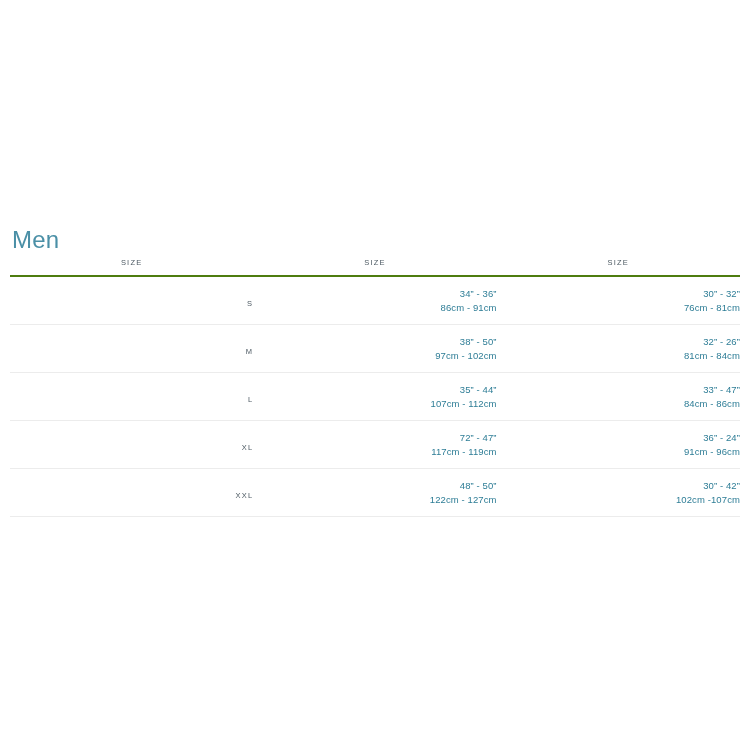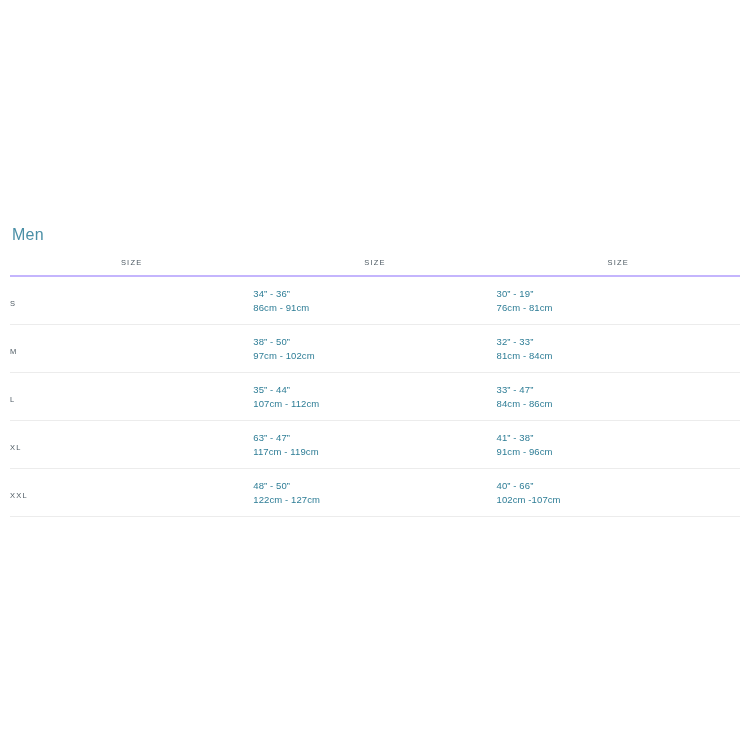--- a/index.html
+++ b/index.html
@@ -17,21 +17,21 @@
   .page {
     position: relative;
     width: 750px;
     height: 750px;
     box-sizing: border-box;
   }
   .title {
     position: absolute;
     left: 12px;
     top: 226px;
-    font-size: 16px;
+    font-size: 24px;
     font-weight: 400;
     color: #4a8fa6;
     letter-spacing: 0.2px;
   }
   .table-wrap {
     position: absolute;
     left: 10px;
     top: 258px;
     width: 730px;
   }
@@ -42,27 +42,27 @@
   }
   table.size-chart thead th {
     font-size: 7.5px;
     font-weight: 400;
     letter-spacing: 1.2px;
     color: #4d5a63;
     padding: 0 0 8px 0;
     text-align: center;
   }
   table.size-chart thead tr {
-    border-bottom: 2px solid #c4b5fd;
+    border-bottom: 2px solid #4d7c0f;
   }
   table.size-chart tbody tr {
     border-bottom: 1px solid #ececec;
   }
   table.size-chart tbody td {
-    text-align: left;
+    text-align: right;
     vertical-align: middle;
     height: 47px;
     padding: 0;
   }
   .col-size { width: 33.33%; }
   .col-chest { width: 33.33%; }
   .col-waist { width: 33.34%; }
 
   .size-label {
     font-size: 7.5px;
@@ -108,39 +108,39 @@
             <span class="size-label">S</span>
           </td>
           <td>
             <span class="meas">
               <span class="line">34” - 36”</span>
               <span class="line">86cm - 91cm</span>
             </span>
           </td>
           <td>
             <span class="meas">
-              <span class="line">30” - 19”</span>
+              <span class="line">30” - 32”</span>
               <span class="line">76cm - 81cm</span>
             </span>
           </td>
         </tr>
 
         <tr>
           <td>
             <span class="size-label">M</span>
           </td>
           <td>
             <span class="meas">
               <span class="line">38” - 50”</span>
               <span class="line">97cm - 102cm</span>
             </span>
           </td>
           <td>
             <span class="meas">
-              <span class="line">32” - 33”</span>
+              <span class="line">32” - 26”</span>
               <span class="line">81cm - 84cm</span>
             </span>
           </td>
         </tr>
 
         <tr>
           <td>
             <span class="size-label">L</span>
           </td>
           <td>
@@ -156,45 +156,45 @@
             </span>
           </td>
         </tr>
 
         <tr>
           <td>
             <span class="size-label">XL</span>
           </td>
           <td>
             <span class="meas">
-              <span class="line">63” - 47”</span>
+              <span class="line">72” - 47”</span>
               <span class="line">117cm - 119cm</span>
             </span>
           </td>
           <td>
             <span class="meas">
-              <span class="line">41” - 38”</span>
+              <span class="line">36” - 24”</span>
               <span class="line">91cm - 96cm</span>
             </span>
           </td>
         </tr>
 
         <tr>
           <td>
             <span class="size-label">XXL</span>
           </td>
           <td>
             <span class="meas">
               <span class="line">48” - 50”</span>
               <span class="line">122cm - 127cm</span>
             </span>
           </td>
           <td>
             <span class="meas">
-              <span class="line">40” - 66”</span>
+              <span class="line">30” - 42”</span>
               <span class="line">102cm -107cm</span>
             </span>
           </td>
         </tr>
 
       </tbody>
     </table>
   </div>
 
 </div>

